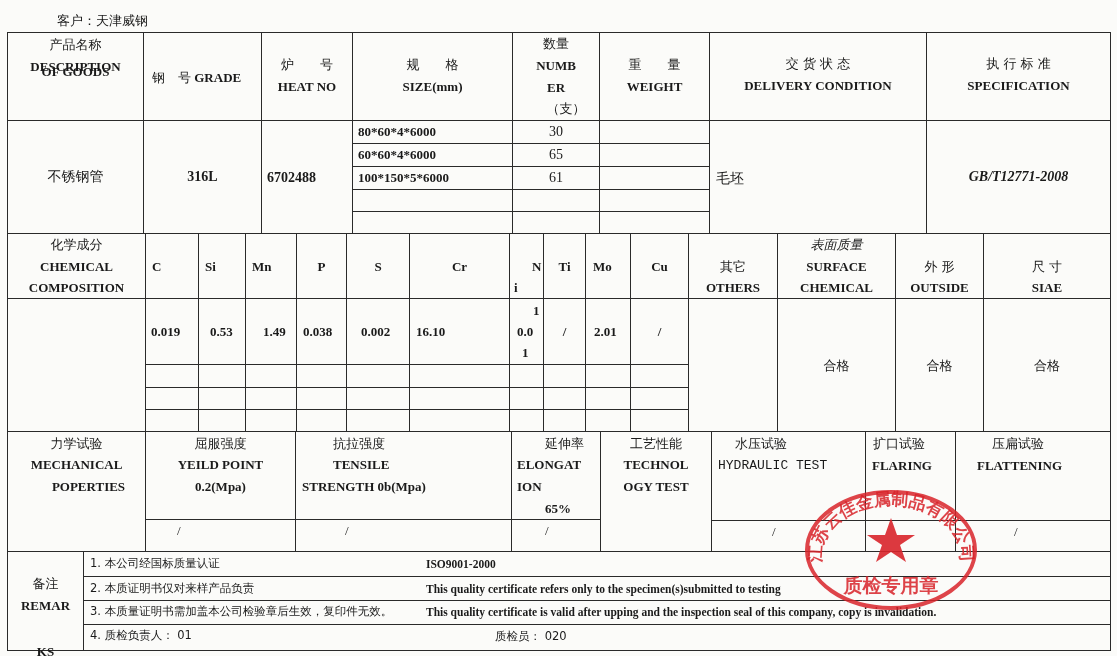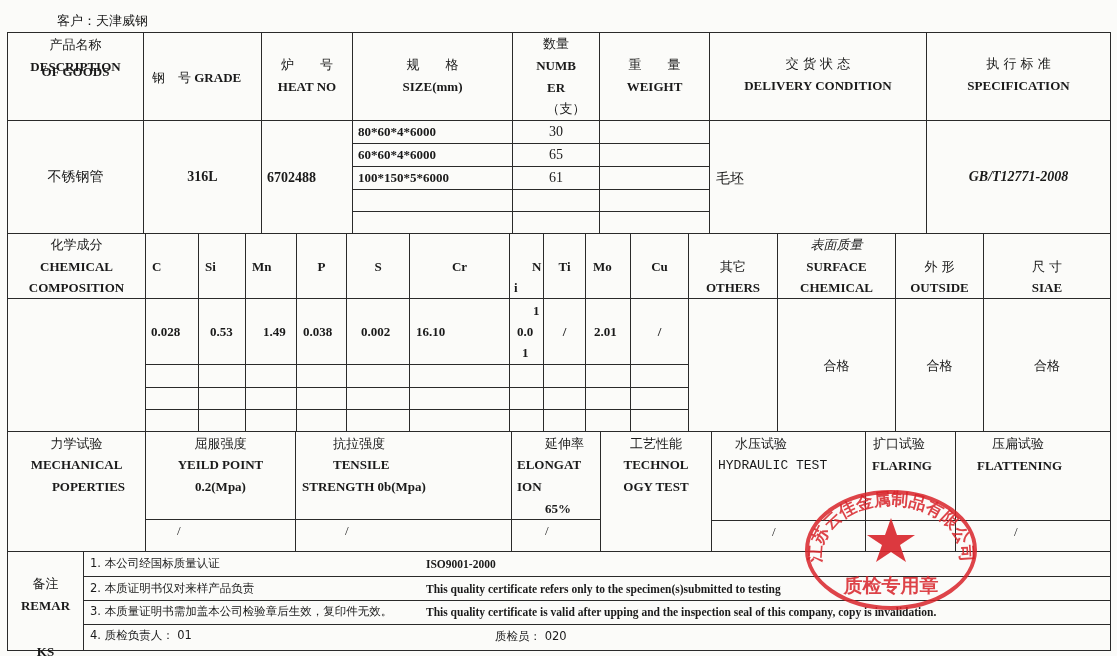--- a/index.html
+++ b/index.html
@@ -148,21 +148,21 @@
   <div class="t b c" style="left:347px;top:257px;width:62px;">S</div>
   <div class="t b c" style="left:410px;top:257px;width:99px;">Cr</div>
   <div class="t b" style="left:532px;top:257px;">N</div>
   <div class="t b" style="left:514px;top:278px;">i</div>
   <div class="t b c" style="left:544px;top:257px;width:41px;">Ti</div>
   <div class="t b" style="left:593px;top:257px;">Mo</div>
   <div class="t b c" style="left:631px;top:257px;width:57px;">Cu</div>
 </div>
 
 <div>
-  <div class="t b" style="left:151px;top:322px;">0.028</div>
+  <div class="t b" style="left:151px;top:322px;">0.019</div>
   <div class="t b" style="left:210px;top:322px;">0.53</div>
   <div class="t b" style="left:256px;top:322px;margin-left:7px;">1.49</div>
   <div class="t b" style="left:303px;top:322px;">0.038</div>
   <div class="t b" style="left:361px;top:322px;">0.002</div>
   <div class="t b" style="left:416px;top:322px;">16.10</div>
   <div class="t b" style="left:533px;top:301px;">1</div>
   <div class="t b" style="left:517px;top:322px;">0.0</div>
   <div class="t b" style="left:522px;top:343px;">1</div>
   <div class="t b c" style="left:544px;top:322px;width:41px;">/</div>
   <div class="t b" style="left:594px;top:322px;">2.01</div>

